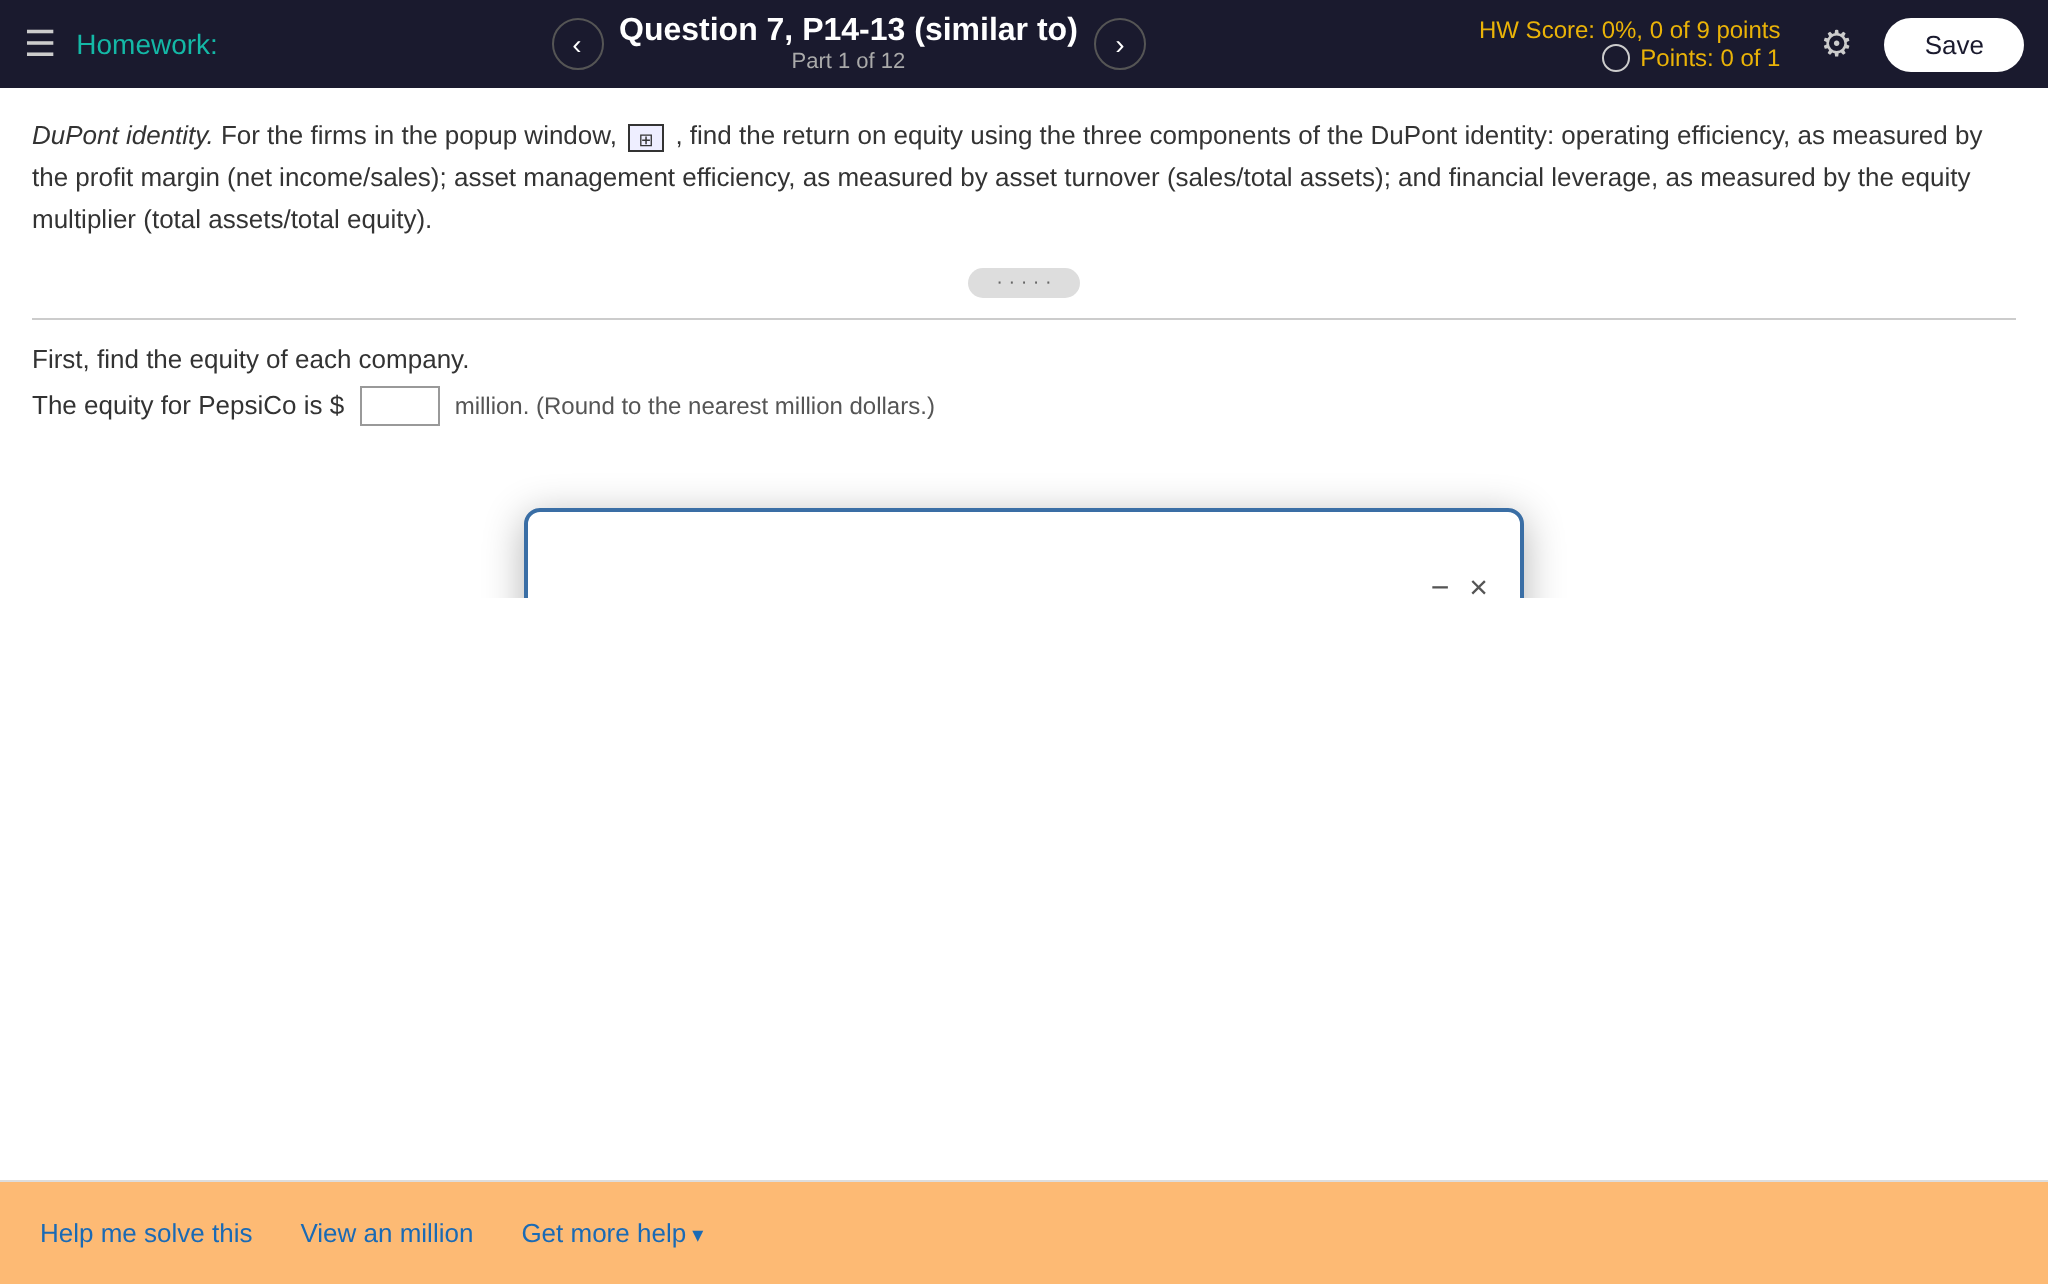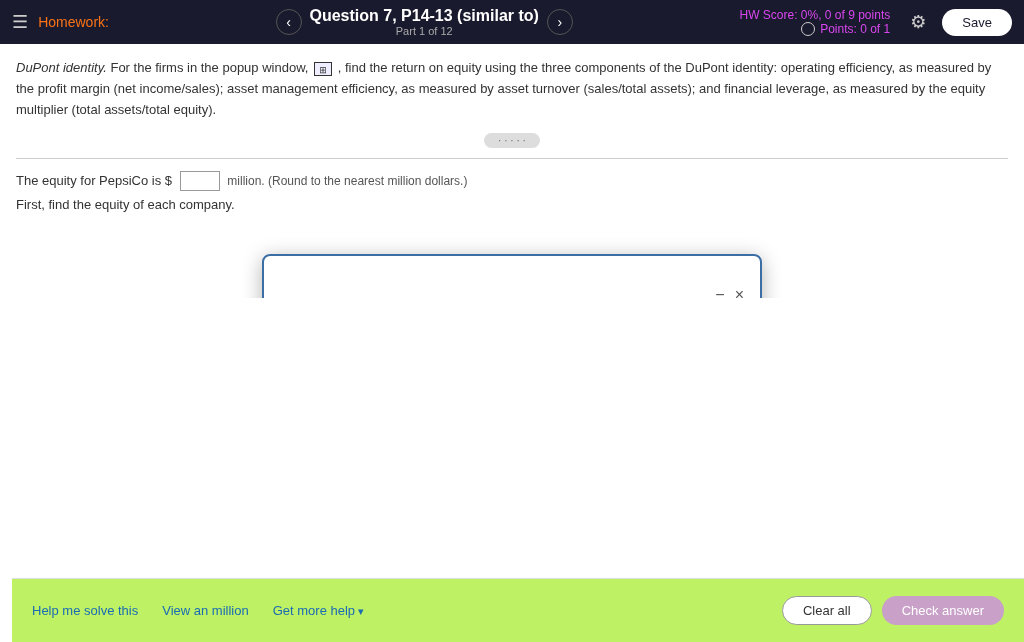--- a/index.html
+++ b/index.html
@@ -9,21 +9,21 @@
     .header {
       background: #1a1a2e;
       color: #fff;
       display: flex;
       align-items: center;
       height: 44px;
       padding: 0 12px;
       gap: 10px;
     }
     .header-menu-icon { cursor: pointer; font-size: 18px; color: #ccc; }
-    .header-homework-label { font-size: 14px; color: #f97316; }
+    .header-homework-label { font-size: 14px; color: #14b8a6; }
     .header-chapter-title { font-size: 15px; font-weight: bold; color: #fff; }
     .header-nav-center {
       flex: 1;
       display: flex;
       align-items: center;
       justify-content: center;
       gap: 8px;
     }
     .nav-arrow {
       background: none;
@@ -37,21 +37,21 @@
       display: flex; align-items: center; justify-content: center;
     }
     .question-info { text-align: center; }
     .question-title { font-size: 16px; font-weight: bold; color: #fff; }
     .question-sub { font-size: 11px; color: #aaa; }
     .header-score {
       display: flex;
       flex-direction: column;
       align-items: flex-end;
       font-size: 12px;
-      color: #d946ef;
+      color: #eab308;
       margin-right: 10px;
     }
     .header-score .score-line { display: flex; align-items: center; gap: 5px; }
     .score-circle {
       width: 14px; height: 14px;
       border: 1.5px solid #ccc;
       border-radius: 50%;
       display: inline-block;
     }
     .gear-btn {
@@ -221,24 +221,24 @@
       border-radius: 20px;
       padding: 7px 26px;
       font-size: 13px;
       cursor: pointer;
     }
 
     
     .footer {
       position: fixed;
       bottom: 0;
-      left: 12px;
+      left: 0;
       right: 0;
-      height: 64px;
-      background: #bef264;
+      height: 52px;
+      background: #fdba74;
       border-top: 1px solid #ddd;
       display: flex;
       align-items: center;
       padding: 0 20px;
       gap: 24px;
     }
     .footer-link {
       font-size: 13px;
       color: #1a6ab5;
       cursor: pointer;
@@ -308,26 +308,26 @@
     <span class="inline-table-icon">⊞</span>
     <span>, find the return on equity using the three components of the DuPont identity:  operating efficiency, as measured by the profit margin (net income/sales); asset management efficiency, as measured by asset turnover (sales/total assets); and financial leverage, as measured by the equity multiplier (total assets/total equity).</span>
   </div>
 
   <div class="collapse-bar">
     <span class="collapse-dots">· · · · ·</span>
   </div>
 
   <hr class="divider">
 
+  <div class="equity-line">First, find the equity of each company.</div>
   <div class="equity-line">
     <span>The equity for PepsiCo is $</span>
     <input class="equity-input" type="text" value="" style="">
     <span class="hint-text"> million.  (Round to the nearest million dollars.)</span>
   </div>
-  <div class="equity-line">First, find the equity of each company.</div>
 
   <div class="modal-overlay">
     <div class="modal-header">
       <span class="modal-title">Data table</span>
       <div class="modal-controls">
         <button class="modal-btn-minimize">−</button>
         <button class="modal-btn-close">×</button>
       </div>
     </div>
     <div class="modal-body">
@@ -378,17 +378,13 @@
       <button class="print-btn">Print</button>
       <button class="done-btn">Done</button>
     </div>
   </div>
 </div>
 
 <div class="footer">
   <button class="footer-link">Help me solve this</button>
   <button class="footer-link">View an million</button>
   <button class="footer-link dropdown">Get more help</button>
-  <div class="footer-right">
-    <button class="clear-all-btn">Clear all</button>
-    <button class="check-answer-btn">Check answer</button>
-  </div>
 </div>
 
 </body></html>

